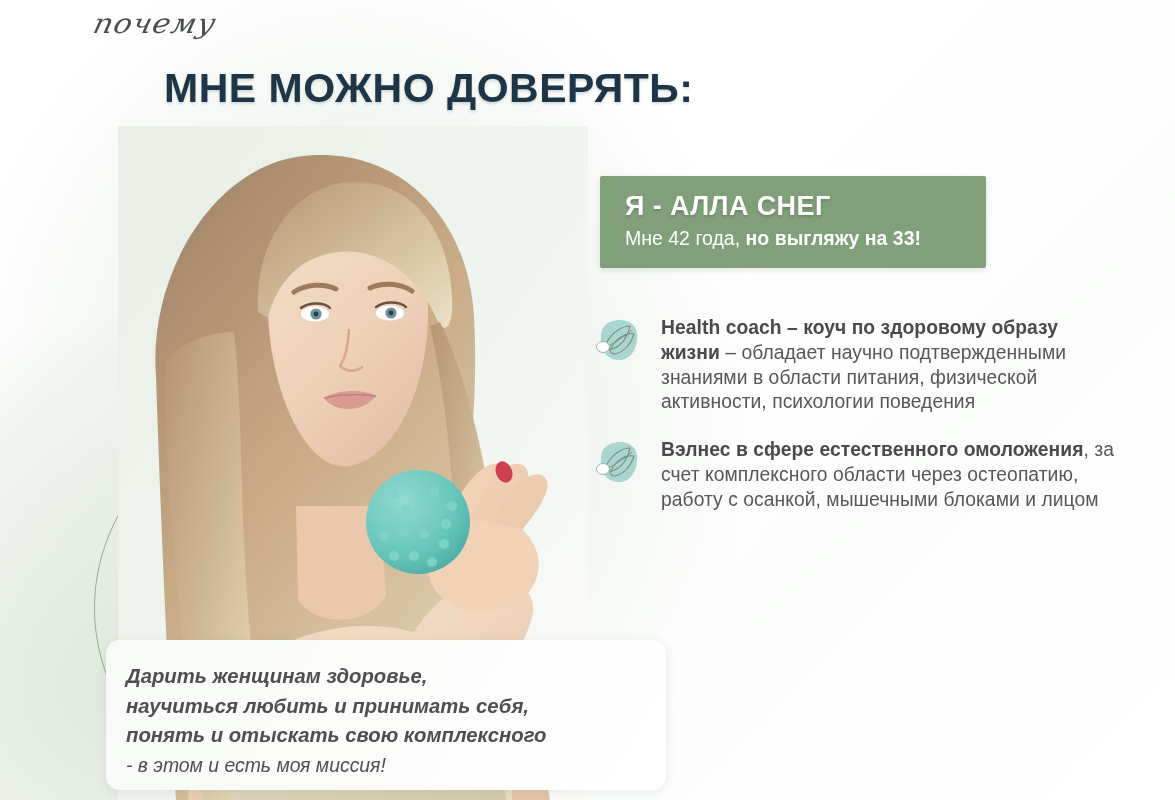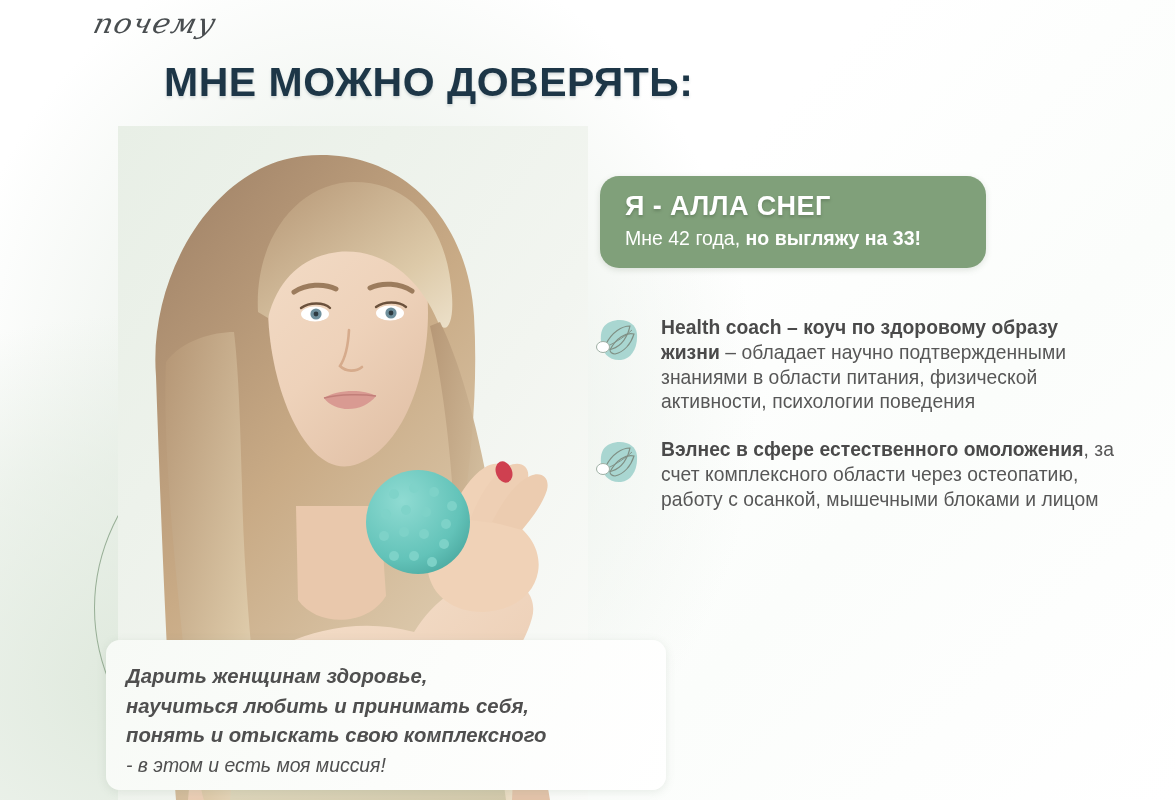--- a/index.html
+++ b/index.html
@@ -49,21 +49,21 @@
     font-weight: 400;
     color: #3a3f42;
     letter-spacing: 1px;
     transform: skewX(-13deg) scaleY(0.92);
     transform-origin: left center;
     display: inline-block;
     margin-left: 8px;
     opacity: .92;
   }
   .main-title {
-    margin-top: 18px;
+    margin-top: 24px;
     margin-left: 78px;
     font-size: 41px;
     font-weight: 700;
     letter-spacing: .5px;
     color: #1d3647;
     white-space: nowrap;
     text-shadow: 0 2px 3px rgba(29,54,71,.16);
   }
 
   
@@ -78,21 +78,21 @@
   .portrait svg { display: block; }
 
   
   .name-badge {
     position: absolute;
     left: 600px;
     top: 176px;
     width: 386px;
     height: 92px;
     background: #80a07a;
-    border-radius: 19px;
+    border-radius: 2px;
     box-sizing: border-box;
     padding: 16px 0 0 25px;
     box-shadow: 0 2px 6px rgba(90,110,85,.18);
   }
   .badge-title {
     font-size: 27px;
     font-weight: 700;
     color: #ffffff;
     letter-spacing: .4px;
     line-height: 1.1;

